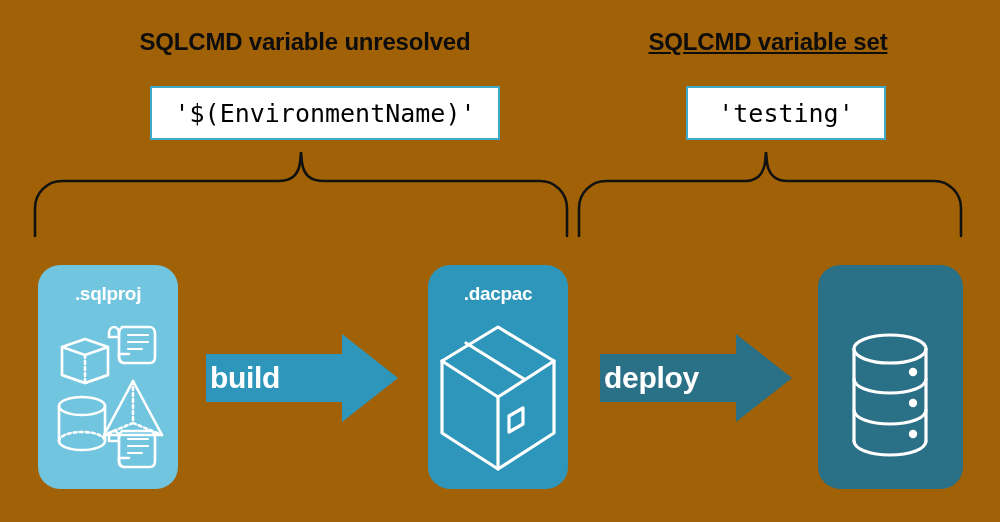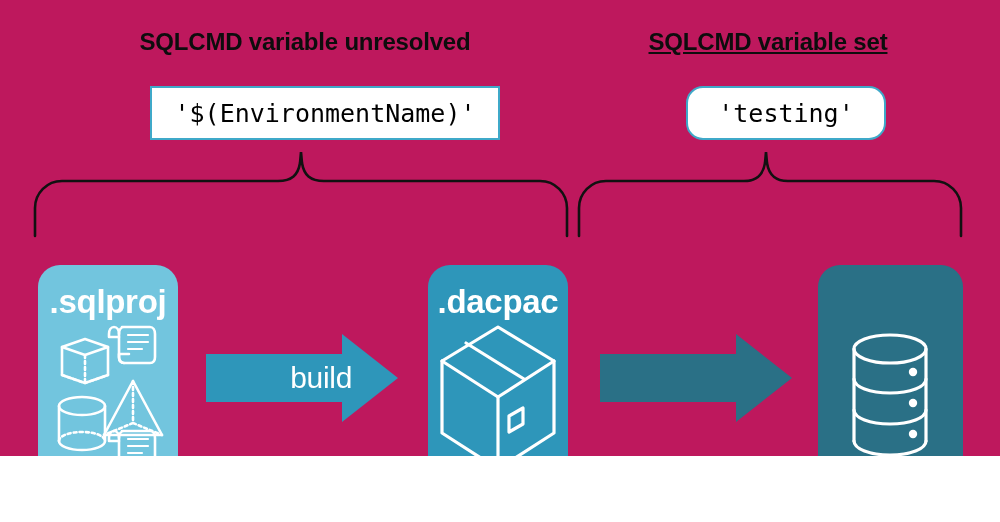--- a/index.html
+++ b/index.html
@@ -7,22 +7,22 @@
     padding: 0;
     background: #ffffff;
   }
   body {
     font-family: "Liberation Sans", sans-serif;
     -webkit-font-smoothing: antialiased;
   }
   #canvas {
     position: relative;
     width: 1000px;
-    height: 456px;
-    background: #be185d;
+    height: 522px;
+    background: #a16207;
     overflow: hidden;
   }
 
   
   .caption {
     position: absolute;
     font-family: "Liberation Sans", sans-serif;
     font-weight: bold;
     font-size: 24px;
     color: #0d0d0d;
@@ -43,21 +43,21 @@
     align-items: center;
     justify-content: center;
     font-family: "DejaVu Sans Mono", "Liberation Mono", monospace;
     font-size: 25px;
     color: #000000;
     letter-spacing: 0px;
     white-space: nowrap;
     margin-left: 20px;
   }
   #value-box-left  { left: 130px; top: 86px; width: 350px; height: 54px; }
-  #value-box-right { left: 666px; top: 86px; width: 200px; height: 54px; border-radius: 17px; }
+  #value-box-right { left: 666px; top: 86px; width: 200px; height: 54px; }
 
   
   .brace-svg {
     position: absolute;
     top: 0;
     left: 0;
     width: 1000px;
     height: 522px;
     pointer-events: none;
   }
@@ -69,21 +69,21 @@
     box-sizing: border-box;
   }
   .flow-box-label {
     position: absolute;
     left: 0;
     right: 0;
     top: 18px;
     text-align: center;
     font-family: "Liberation Sans", sans-serif;
     font-weight: bold;
-    font-size: 33px;
+    font-size: 19px;
     color: #ffffff;
     letter-spacing: -0.3px;
     white-space: nowrap;
   }
   .flow-box-art {
     position: absolute;
     left: 0;
     right: 0;
     top: 48px;
     bottom: 8px;
@@ -95,23 +95,23 @@
   
   .arrow-wrap {
     position: absolute;
   }
   .arrow-label {
     position: absolute;
     left: 0;
     top: 50%;
     transform: translateY(-50%);
     width: 74%;
-    text-align: right;
-    font-family: "Liberation Sans", sans-serif;
-    font-weight: normal;
+    text-align: left;
+    font-family: "Liberation Sans", sans-serif;
+    font-weight: bold;
     font-size: 30px;
     color: #ffffff;
     letter-spacing: -0.3px;
     white-space: nowrap;
     pointer-events: none;
   }
   #arrow-build  { left: 206px; top: 334px; width: 192px; height: 88px; }
   #arrow-deploy { left: 600px; top: 334px; width: 192px; height: 88px; }
   #arrow-build .arrow-label  { left: 4px; }
   #arrow-deploy .arrow-label { left: 4px; }
@@ -220,20 +220,21 @@
           <path d="M 81,103 L 95,95 L 95,111 L 81,119 Z"></path>
         </g>
       </svg>
     </div>
   </div>
 
   <div class="arrow-wrap" id="arrow-deploy">
     <svg viewBox="0 0 192 88" width="192" height="88" style="display:block;">
       <path d="M 0,20 L 136,20 L 136,0 L 192,44 L 136,88 L 136,68 L 0,68 Z" fill="#2A7086"></path>
     </svg>
+    <div class="arrow-label">deploy</div>
   </div>
 
   <div class="flow-box" id="box-database" style="background:#2A7086;">
     <div class="flow-box-art">
       <svg viewBox="0 0 145 170" width="145" height="170" style="display:block;">
         <g fill="none" stroke="#ffffff" stroke-width="3.2" stroke-linejoin="round" stroke-linecap="round">
           <ellipse cx="72" cy="36" rx="36" ry="14"></ellipse>
           <path d="M 36,36 L 36,128"></path>
           <path d="M 108,36 L 108,128"></path>
           <path d="M 36,128 C 36,136 52,142 72,142 C 92,142 108,136 108,128"></path>

